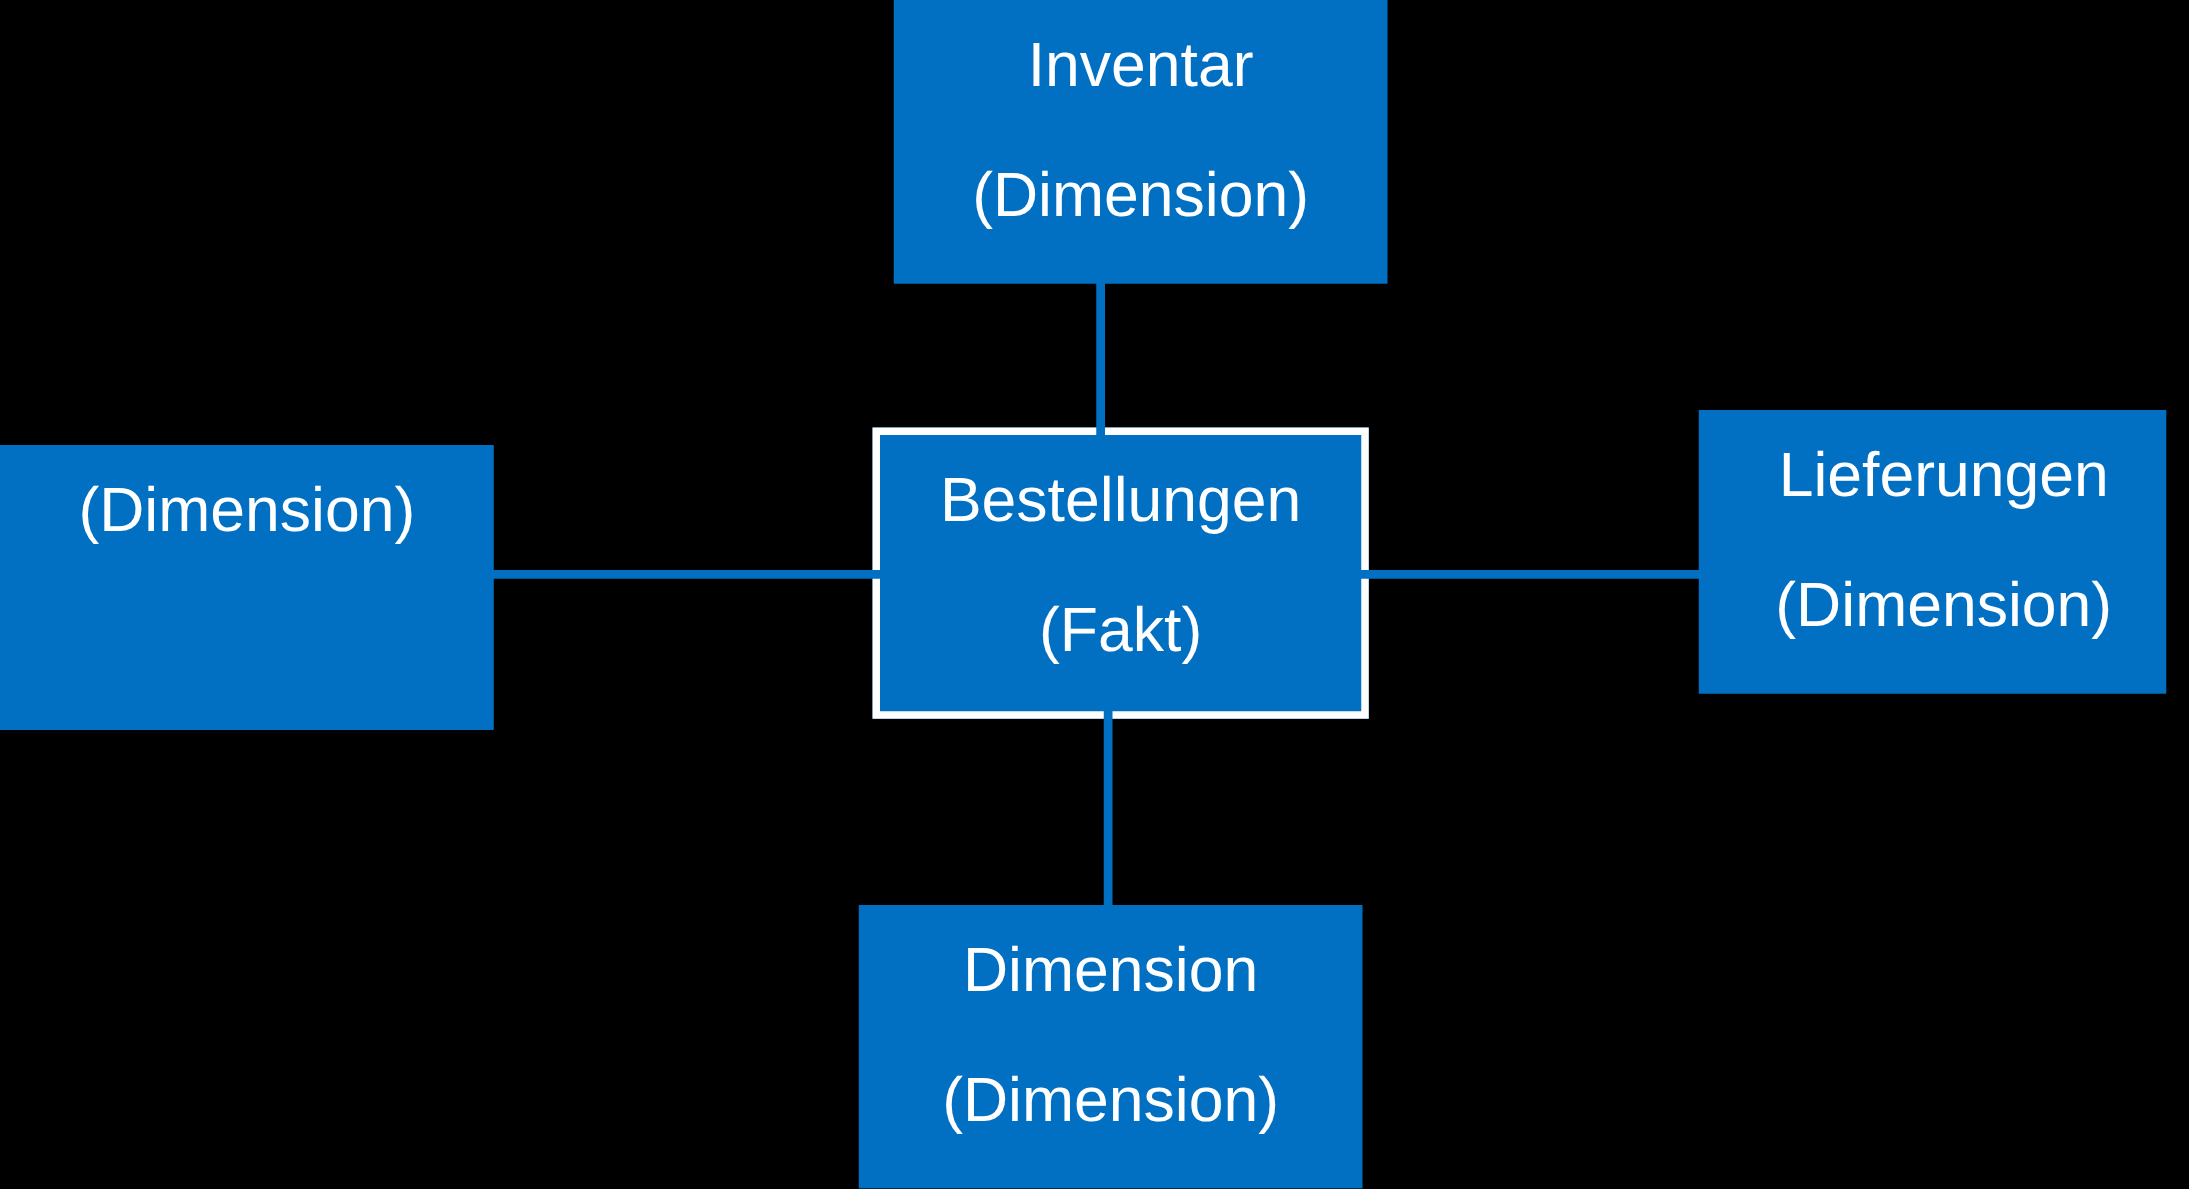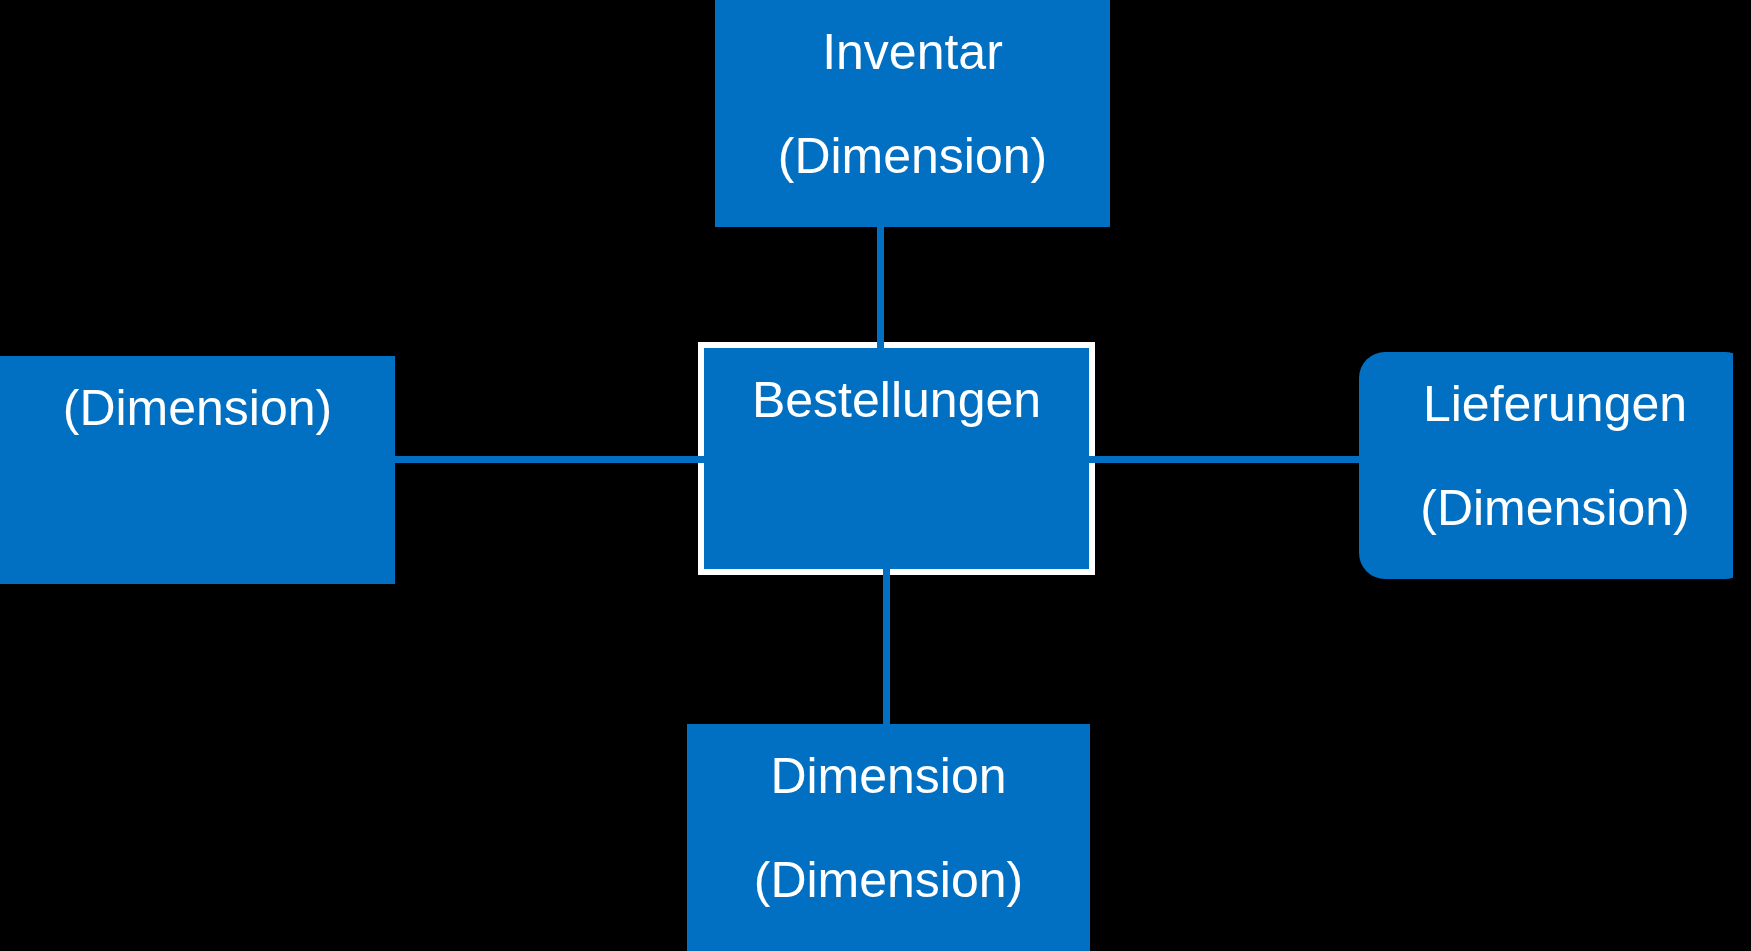--- a/index.html
+++ b/index.html
@@ -26,21 +26,21 @@
     text-align: center;
     font-size: 50px;
     line-height: 104px;
     z-index: 2;
   }
   .node .node-line {
     white-space: nowrap;
   }
   .node-top    { left: 715px;  top: 0;      width: 395px; height: 227px; }
   .node-left   { left: 0;      top: 356px;  width: 395px; height: 228px; }
-  .node-right  { left: 1359px; top: 352px;  width: 392px; height: 227px; border-radius: 26px; }
+  .node-right  { left: 1359px; top: 328px;  width: 392px; height: 227px; }
   .node-bottom { left: 687px;  top: 724px;  width: 403px; height: 227px; }
   .node-center {
     left: 698px; top: 342px; width: 397px; height: 233px;
     border: 6px solid #ffffff;
     box-sizing: border-box;
     z-index: 2;
   }
   .connector {
     position: absolute;
     background: #0170c2;
@@ -75,15 +75,16 @@
     <div class="node-line">(Dimension)</div>
   </div>
 
   <div class="node node-bottom">
     <div class="node-line">Dimension</div>
     <div class="node-line">(Dimension)</div>
   </div>
 
   <div class="node node-center">
     <div class="node-line">Bestellungen</div>
+    <div class="node-line">(Fakt)</div>
   </div>
 
 </div>
 
 </body></html>

